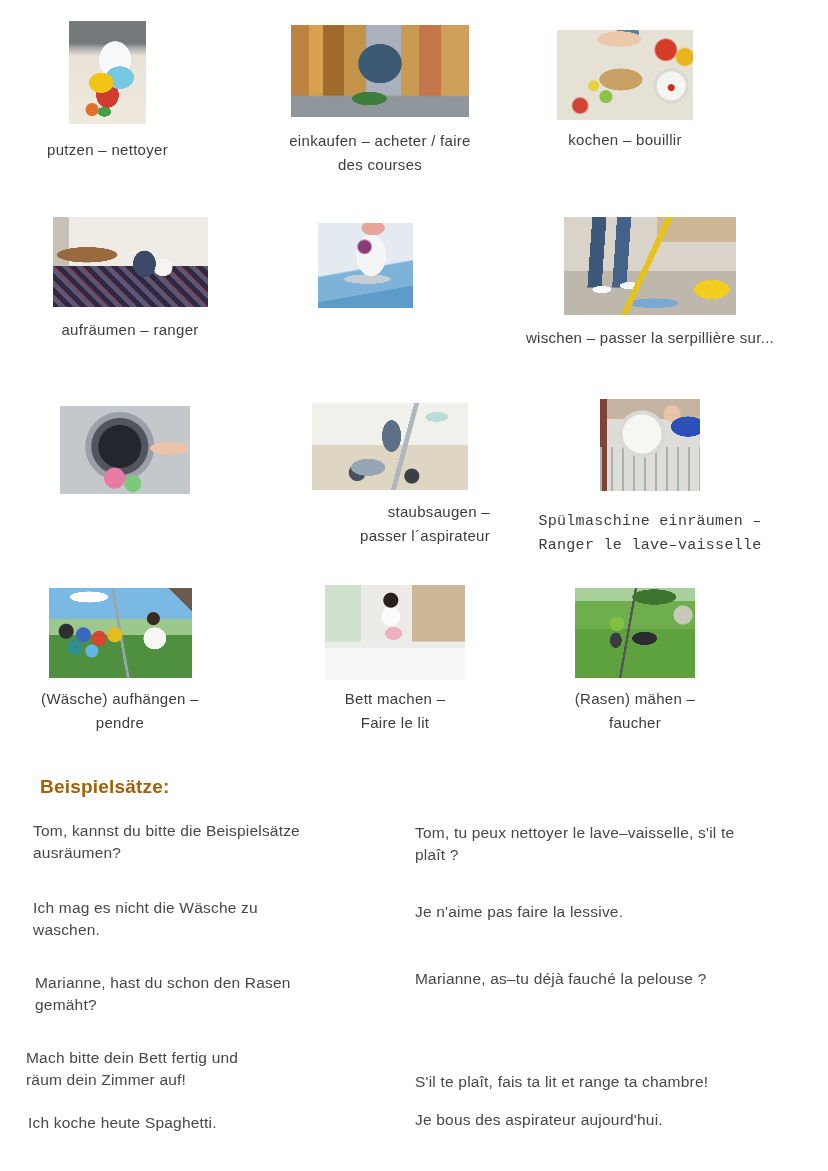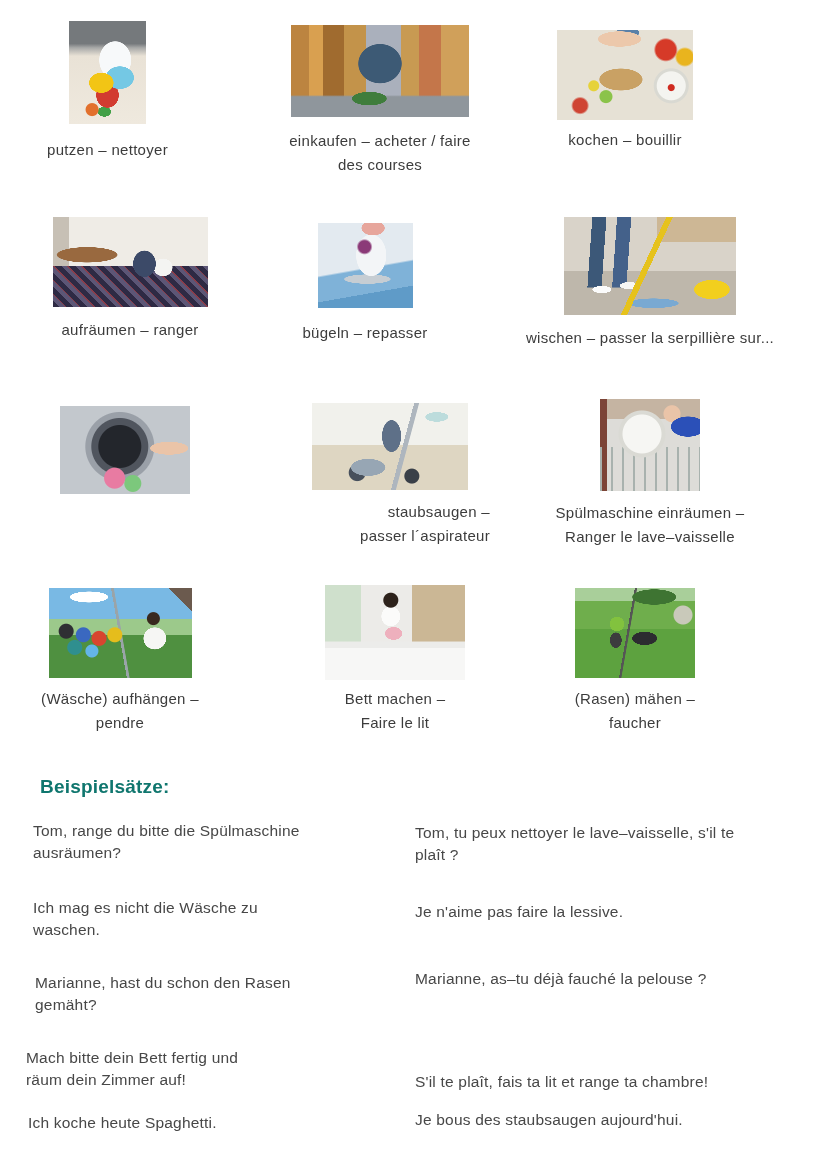--- a/index.html
+++ b/index.html
@@ -8,21 +8,21 @@
     font-family:"Liberation Sans","DejaVu Sans",sans-serif;color:#3f3f3f;
   }
   .vocab-card{position:absolute;margin:0;padding:0;}
   .photo{margin:0 auto;background-repeat:no-repeat;}
   .caption{
     text-align:center;white-space:pre-line;font-size:15px;line-height:24px;
     color:#3c3c3c;letter-spacing:.3px;
   }
   .examples-heading{
     position:absolute;left:40px;top:776px;margin:0;font-size:19px;font-weight:bold;
-    color:#0f766e;letter-spacing:.2px;
+    color:#a16207;letter-spacing:.2px;
   }
   .sentence{
     position:absolute;margin:0;white-space:pre-line;font-size:15.5px;line-height:22px;
     color:#474747;letter-spacing:.2px;
   }
 
   
   .ph-putzen{
     background-color:#ece5da;
     background-image:
@@ -170,41 +170,40 @@
     <figcaption class="caption" style="margin-top:8px;">kochen – bouillir</figcaption>
   </figure>
 
   <figure class="vocab-card" style="left:30px;top:217px;width:200px;">
     <div class="photo ph-aufraeumen" style="width:155px;height:90px;"></div>
     <figcaption class="caption" style="margin-top:11px;">aufräumen – ranger</figcaption>
   </figure>
 
   <figure class="vocab-card" style="left:265px;top:223px;width:200px;">
     <div class="photo ph-buegeln" style="width:95px;height:85px;"></div>
-    <figcaption class="caption" style="margin-top:13px;">bügeln – repasser</figcaption>
   </figure>
 
   <figure class="vocab-card" style="left:518px;top:217px;width:264px;">
     <div class="photo ph-wischen" style="width:172px;height:98px;"></div>
     <figcaption class="caption" style="margin-top:11px;">wischen – passer la serpillière sur...</figcaption>
   </figure>
 
   <figure class="vocab-card" style="left:20px;top:406px;width:210px;">
     <div class="photo ph-waschen" style="width:130px;height:88px;"></div>
   </figure>
 
   <figure class="vocab-card" style="left:290px;top:403px;width:200px;">
     <div class="photo ph-staubsaugen" style="width:156px;height:87px;"></div>
     <figcaption class="caption" style="margin-top:10px;text-align:right;">staubsaugen –
 passer l´aspirateur</figcaption>
   </figure>
 
   <figure class="vocab-card" style="left:525px;top:399px;width:250px;">
     <div class="photo ph-spuelmaschine" style="width:100px;height:92px;"></div>
-    <figcaption class="caption" style="margin-top:10px;">Spülmaschine einräumen –
+    <figcaption class="caption" style="margin-top:19px;font-family:Liberation Mono, monospace;">Spülmaschine einräumen –
 Ranger le lave–vaisselle</figcaption>
   </figure>
 
   <figure class="vocab-card" style="left:20px;top:588px;width:200px;">
     <div class="photo ph-aufhaengen" style="width:143px;height:90px;"></div>
     <figcaption class="caption" style="margin-top:9px;">(Wäsche) aufhängen –
 pendre</figcaption>
   </figure>
 
   <figure class="vocab-card" style="left:290px;top:585px;width:210px;">
@@ -214,33 +213,33 @@
   </figure>
 
   <figure class="vocab-card" style="left:525px;top:588px;width:220px;">
     <div class="photo ph-maehen" style="width:120px;height:90px;"></div>
     <figcaption class="caption" style="margin-top:9px;">(Rasen) mähen –
 faucher</figcaption>
   </figure>
 
   <h2 class="examples-heading">Beispielsätze:</h2>
 
-  <p class="sentence" style="left:33px;top:820px;width:350px;">Tom, range du bitte  die Spülmaschine
+  <p class="sentence" style="left:33px;top:820px;width:350px;">Tom, kannst du bitte  die Beispielsätze
 ausräumen?</p>
   <p class="sentence" style="left:415px;top:822px;width:400px;">Tom, tu peux nettoyer le lave–vaisselle, s'il te
 plaît ?</p>
 
   <p class="sentence" style="left:33px;top:897px;width:350px;">Ich mag es nicht die Wäsche zu
 waschen.</p>
   <p class="sentence" style="left:415px;top:901px;width:400px;">Je n'aime pas faire la lessive.</p>
 
   <p class="sentence" style="left:35px;top:972px;width:350px;">Marianne, hast du schon den Rasen
 gemäht?</p>
   <p class="sentence" style="left:415px;top:968px;width:400px;">Marianne, as–tu déjà fauché la pelouse ?</p>
 
   <p class="sentence" style="left:26px;top:1047px;width:350px;">Mach bitte dein Bett fertig und
 räum dein Zimmer auf!</p>
   <p class="sentence" style="left:415px;top:1071px;width:400px;">S'il te plaît, fais ta lit et range ta chambre!</p>
 
   <p class="sentence" style="left:28px;top:1112px;width:350px;">Ich koche heute Spaghetti.</p>
-  <p class="sentence" style="left:415px;top:1109px;width:400px;">Je bous des staubsaugen aujourd'hui.</p>
+  <p class="sentence" style="left:415px;top:1109px;width:400px;">Je bous des aspirateur aujourd'hui.</p>
 
 </div>
 
 </body></html>

